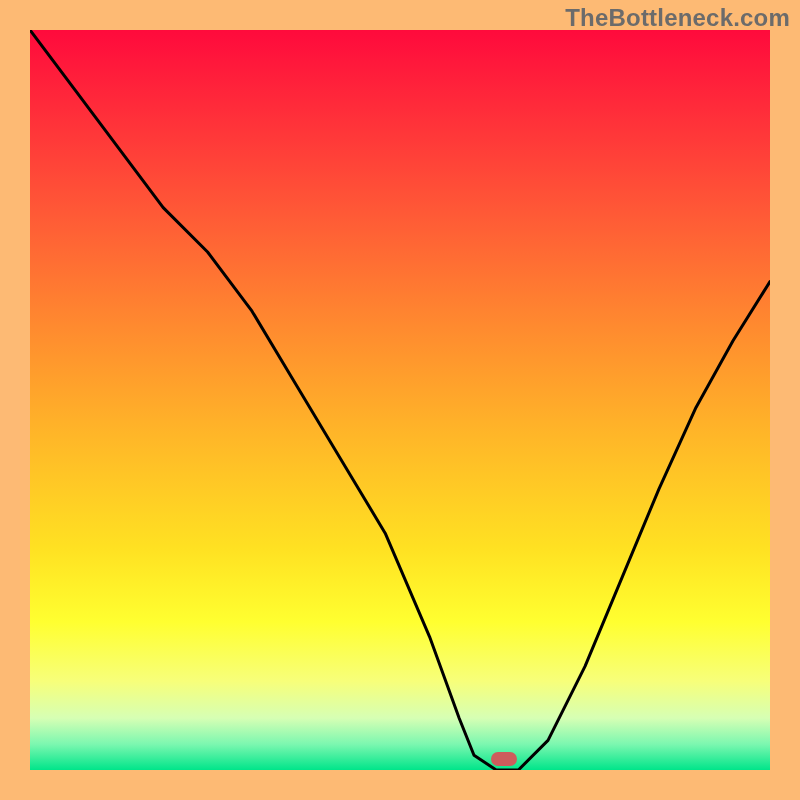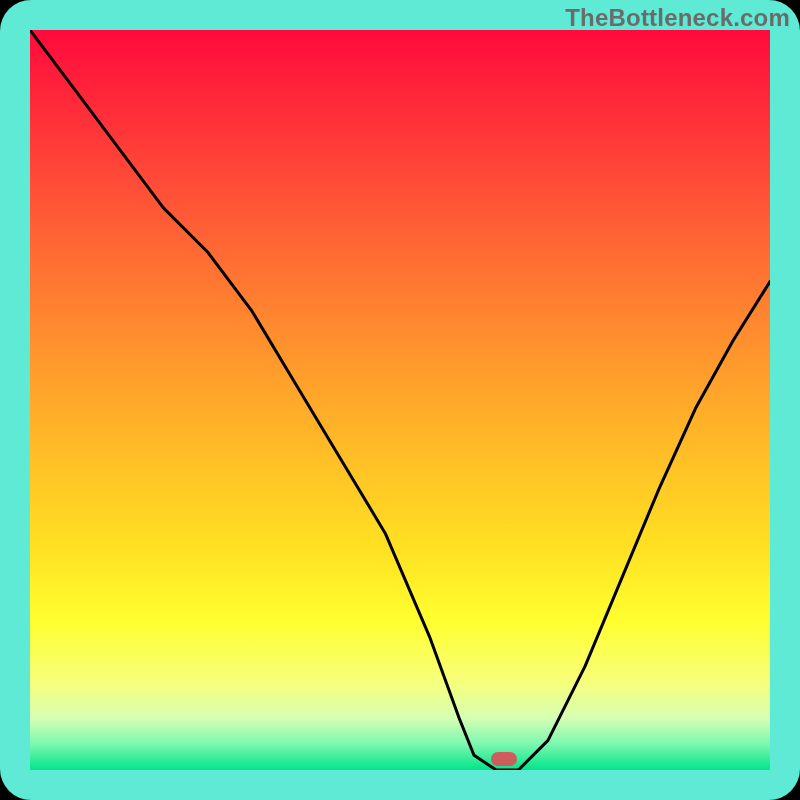--- a/index.html
+++ b/index.html
@@ -8,22 +8,21 @@
     width: 800px;
     height: 800px;
     background: #000;
     overflow: hidden;
     font-family: Arial, Helvetica, sans-serif;
   }
   .frame {
     position: relative;
     width: 800px;
     height: 800px;
-    background: #5eead4;
-    border-radius: 31px;
+    background: #fdba74;
   }
   .watermark {
     position: absolute;
     top: 4px;
     right: 10px;
     color: #6b6b6b;
     font-size: 24px;
     font-weight: 600;
     letter-spacing: 0.2px;
     z-index: 20;

